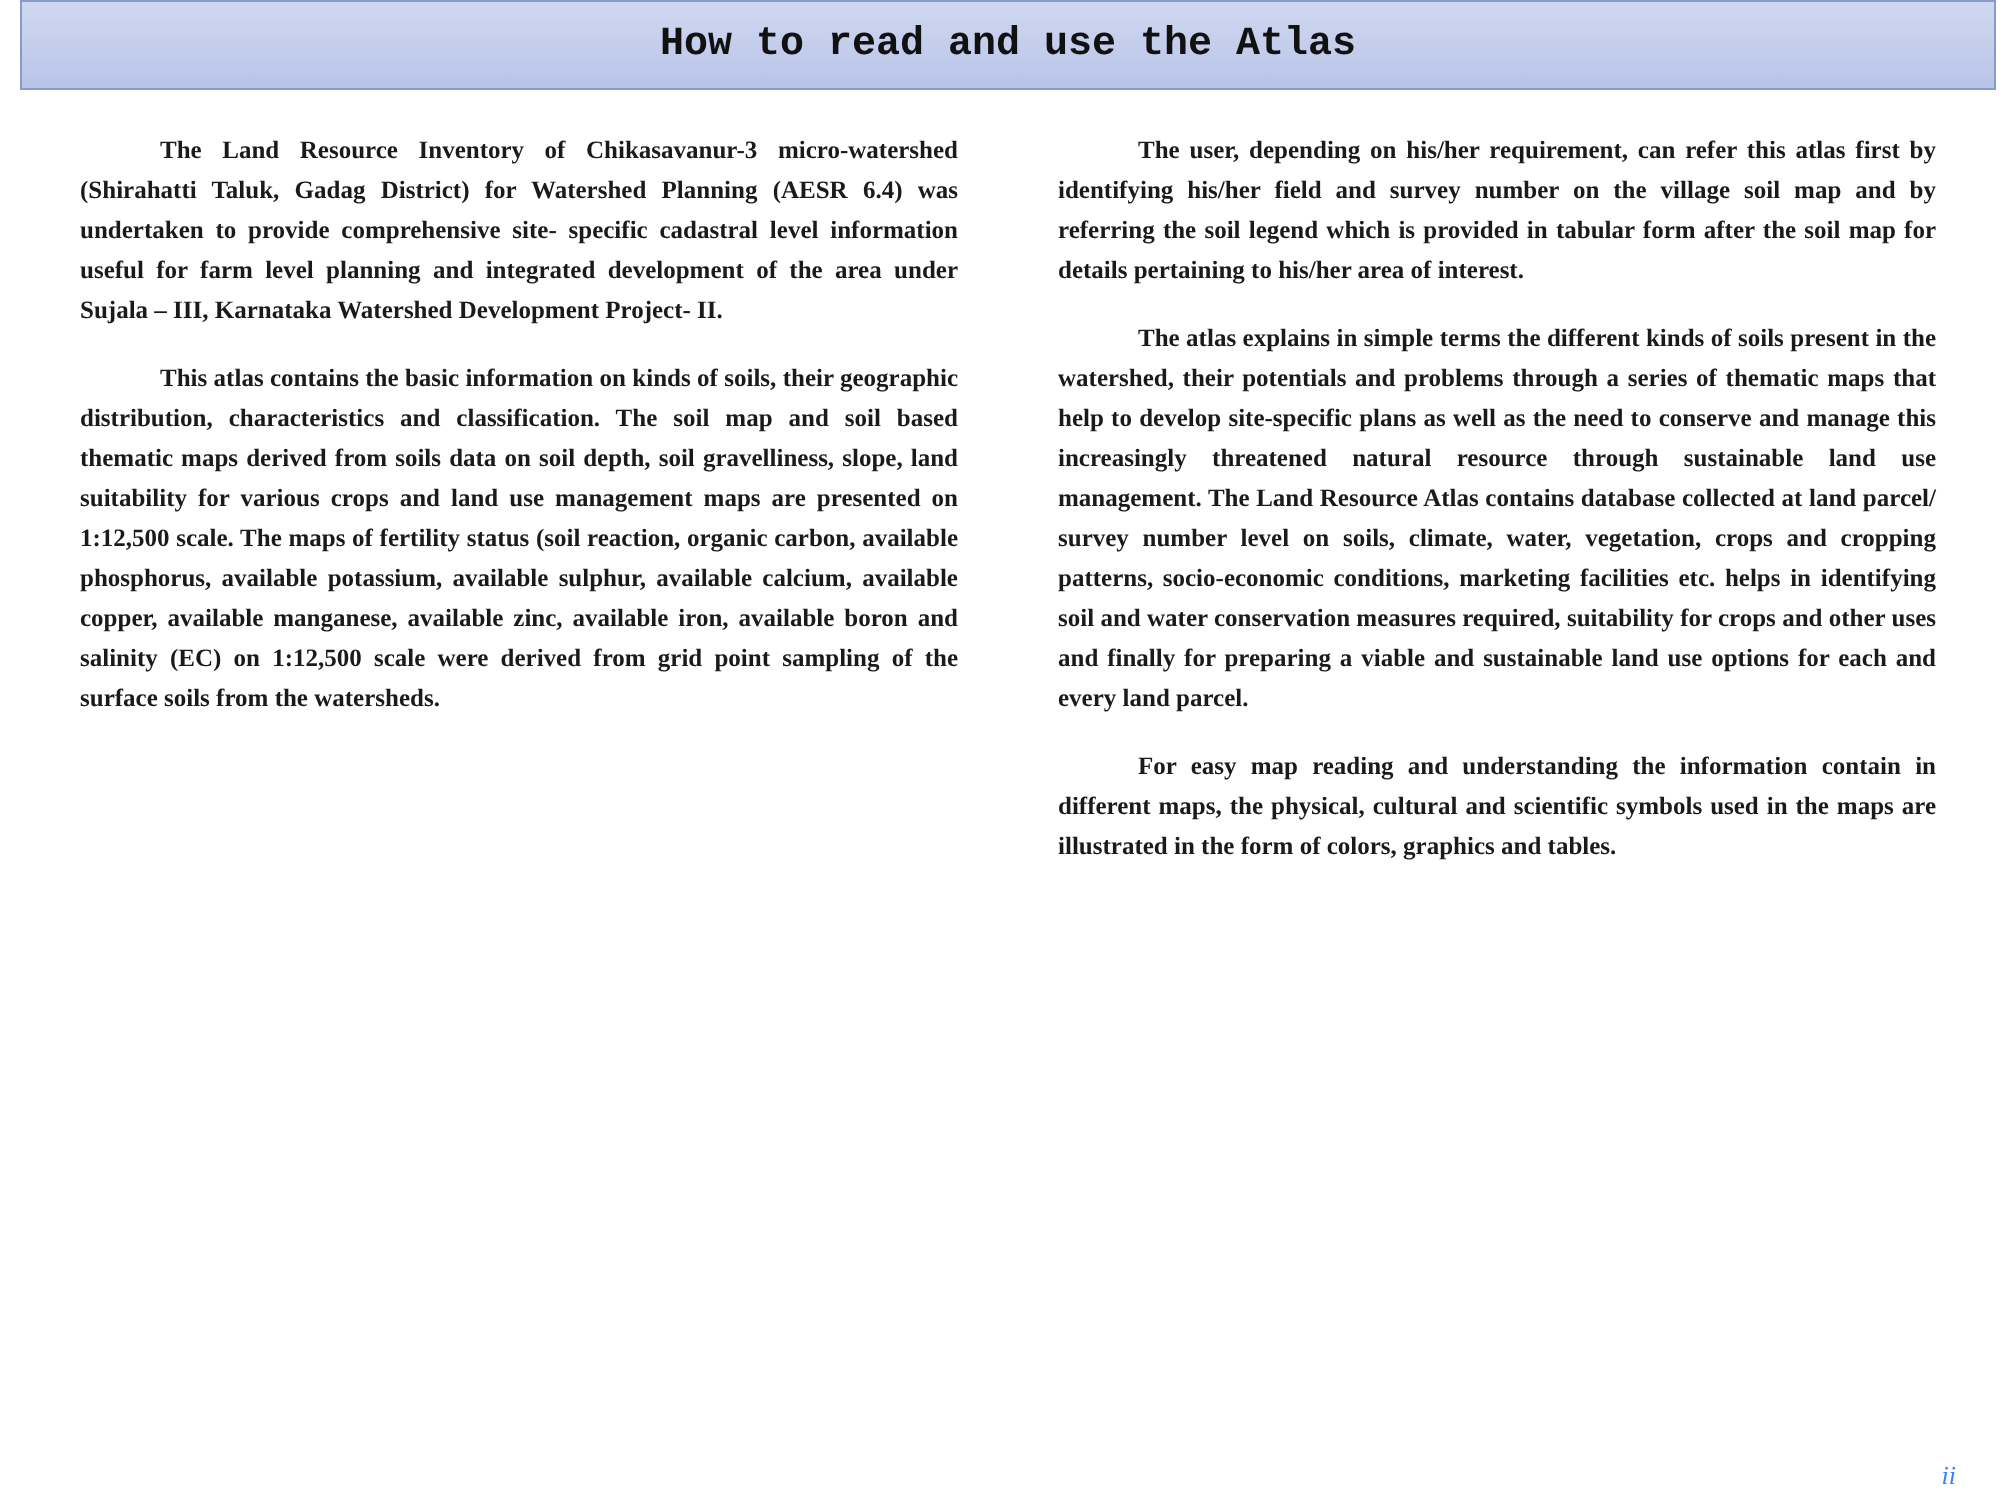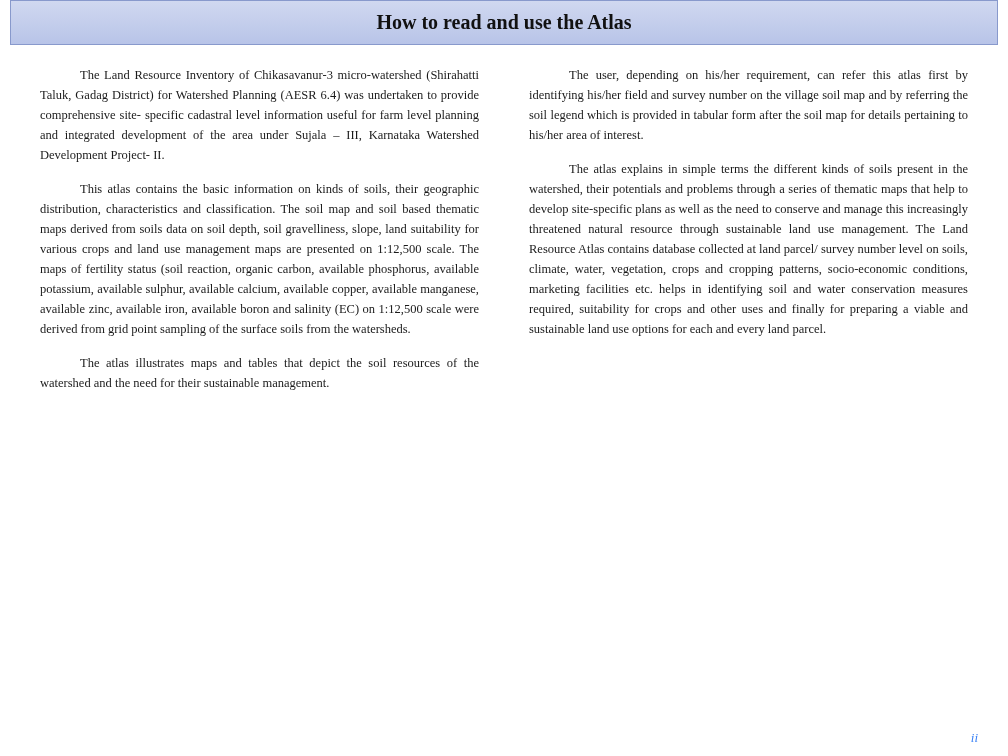--- a/index.html
+++ b/index.html
@@ -30,21 +30,21 @@
       border: 1px solid #8899cc;
       text-align: center;
       padding: 10px 20px;
       margin: 0 10px;
     }
 
     .header-title {
       font-size: 20px;
       font-weight: bold;
       color: #111111;
-      font-family: Liberation Serif, serif;
+      font-family: Liberation Mono, monospace;
     }
 
     .content-area {
       display: flex;
       padding: 20px 40px 30px 40px;
       gap: 30px;
     }
 
     .left-column {
       flex: 1;
@@ -58,20 +58,21 @@
 
     .paragraph {
       text-align: justify;
       line-height: 1.6;
       margin-bottom: 14px;
       font-size: 12.5px;
     }
 
     .paragraph-indented {
       text-indent: 40px;
+      font-weight: bold;
     }
 
     .page-number {
       position: absolute;
       bottom: 10px;
       right: 30px;
       font-size: 13px;
       color: #3b82f6;
       font-style: italic;
     }
@@ -83,25 +84,25 @@
 
   <div class="header-bar">
     <span class="header-title">How to read and use the Atlas</span>
   </div>
 
   <div class="content-area">
 
     <div class="left-column">
       <p class="paragraph paragraph-indented">The Land Resource Inventory of Chikasavanur-3 micro-watershed (Shirahatti Taluk, Gadag District) for Watershed Planning (AESR 6.4) was undertaken to provide comprehensive site- specific cadastral level information useful for farm level planning and integrated development of the area under Sujala – III, Karnataka Watershed Development Project- II.</p>
       <p class="paragraph paragraph-indented">This atlas contains the basic information on kinds of soils, their geographic distribution, characteristics and classification. The soil map and soil based thematic maps derived from soils data on soil depth, soil gravelliness, slope, land suitability for various crops and land use management maps are presented on 1:12,500 scale. The maps of fertility status (soil reaction, organic carbon, available phosphorus, available potassium, available sulphur, available calcium,  available copper, available manganese, available zinc, available iron, available boron and salinity (EC) on 1:12,500 scale were derived from grid point sampling of the surface soils from the watersheds.</p>
-      <p class="paragraph paragraph-indented">The atlas illustrates maps and tables that depict the soil resources  of  the watershed and the need for their sustainable management.</p>
     </div>
 
     <div class="right-column">
       <p class="paragraph paragraph-indented">The user, depending on his/her requirement, can refer this atlas first by identifying his/her field and survey number on the village soil map and by referring the soil legend which is provided in tabular form after the soil map for details pertaining to his/her area of interest.</p>
       <p class="paragraph paragraph-indented">The atlas explains in  simple terms the different kinds of soils present in the watershed,   their potentials and problems through a series of thematic maps that help to develop site-specific plans as well as the need to conserve and manage this increasingly threatened natural resource through sustainable land use management. The Land Resource Atlas contains database collected at land parcel/ survey number level  on soils, climate, water, vegetation, crops and cropping patterns, socio-economic conditions, marketing facilities etc. helps in identifying soil and water conservation measures required, suitability for crops and other uses and finally for preparing a viable and sustainable land use options for each and every land parcel.</p>
+      <p class="paragraph paragraph-indented">For easy map reading and understanding the information contain in different maps, the physical, cultural and scientific symbols used in the maps are illustrated in the form of colors, graphics and tables.</p>
     </div>
 
   </div>
 
   <div class="page-number">ii</div>
 
 </div>
 
 </body></html>

